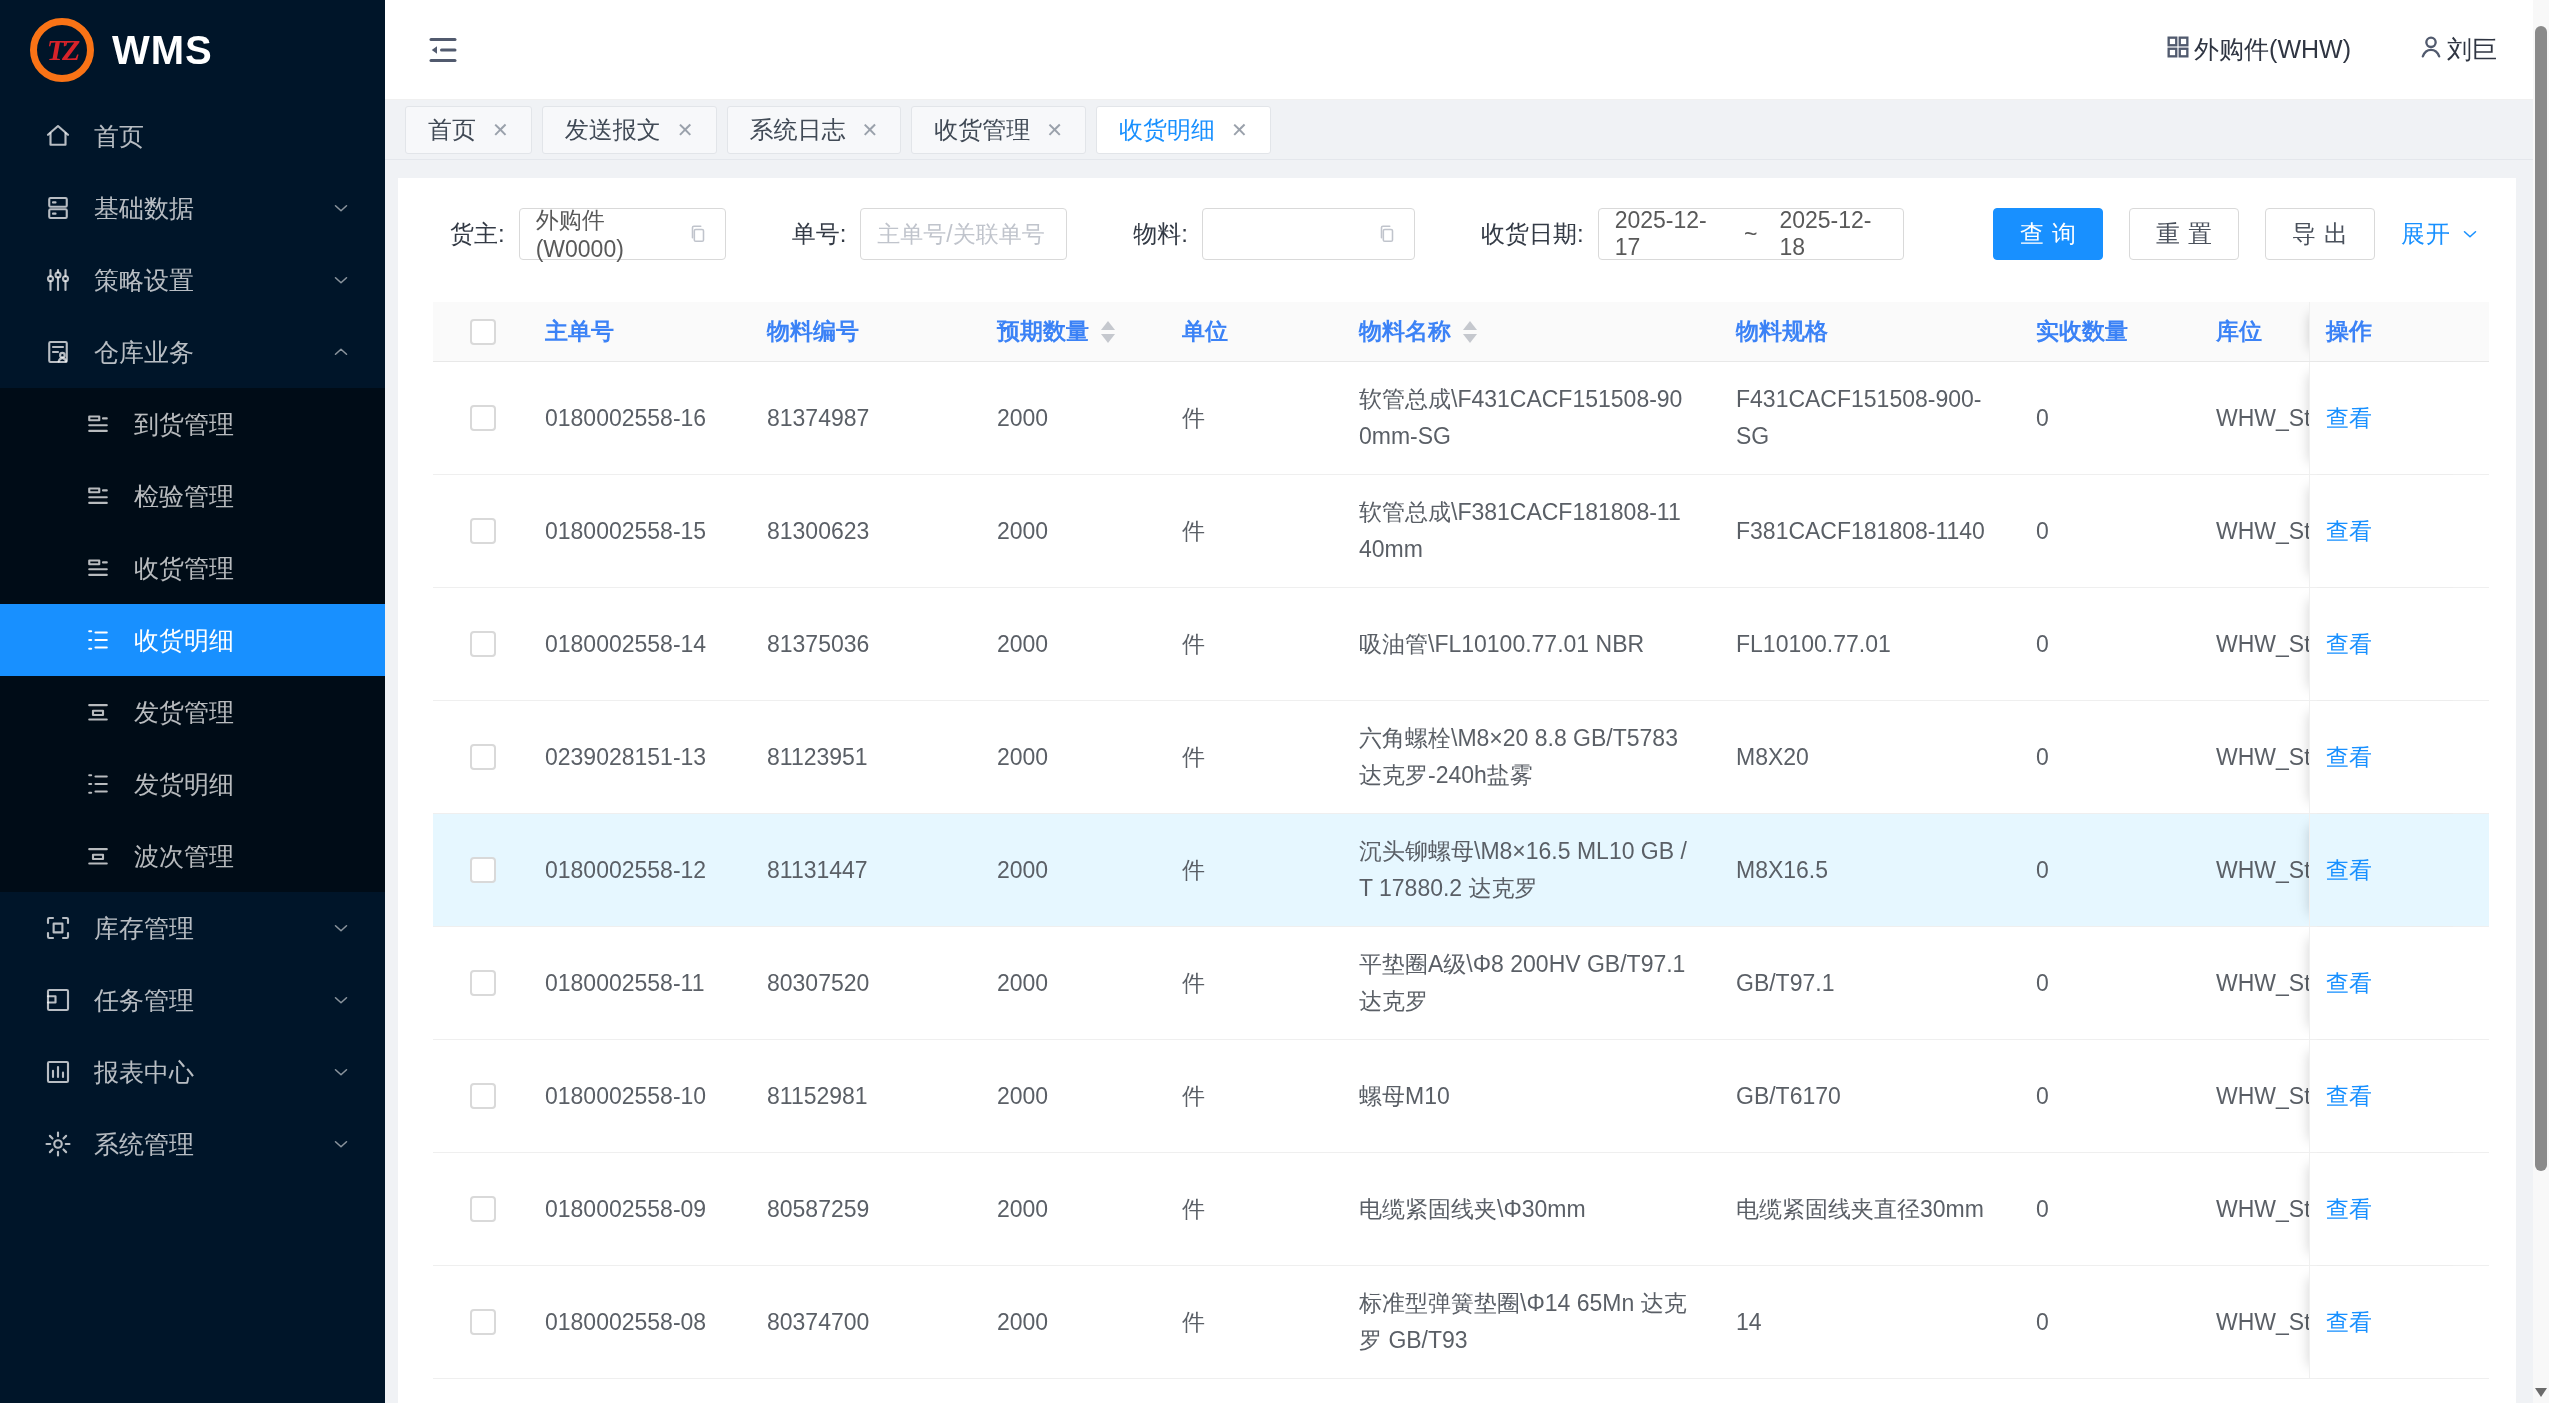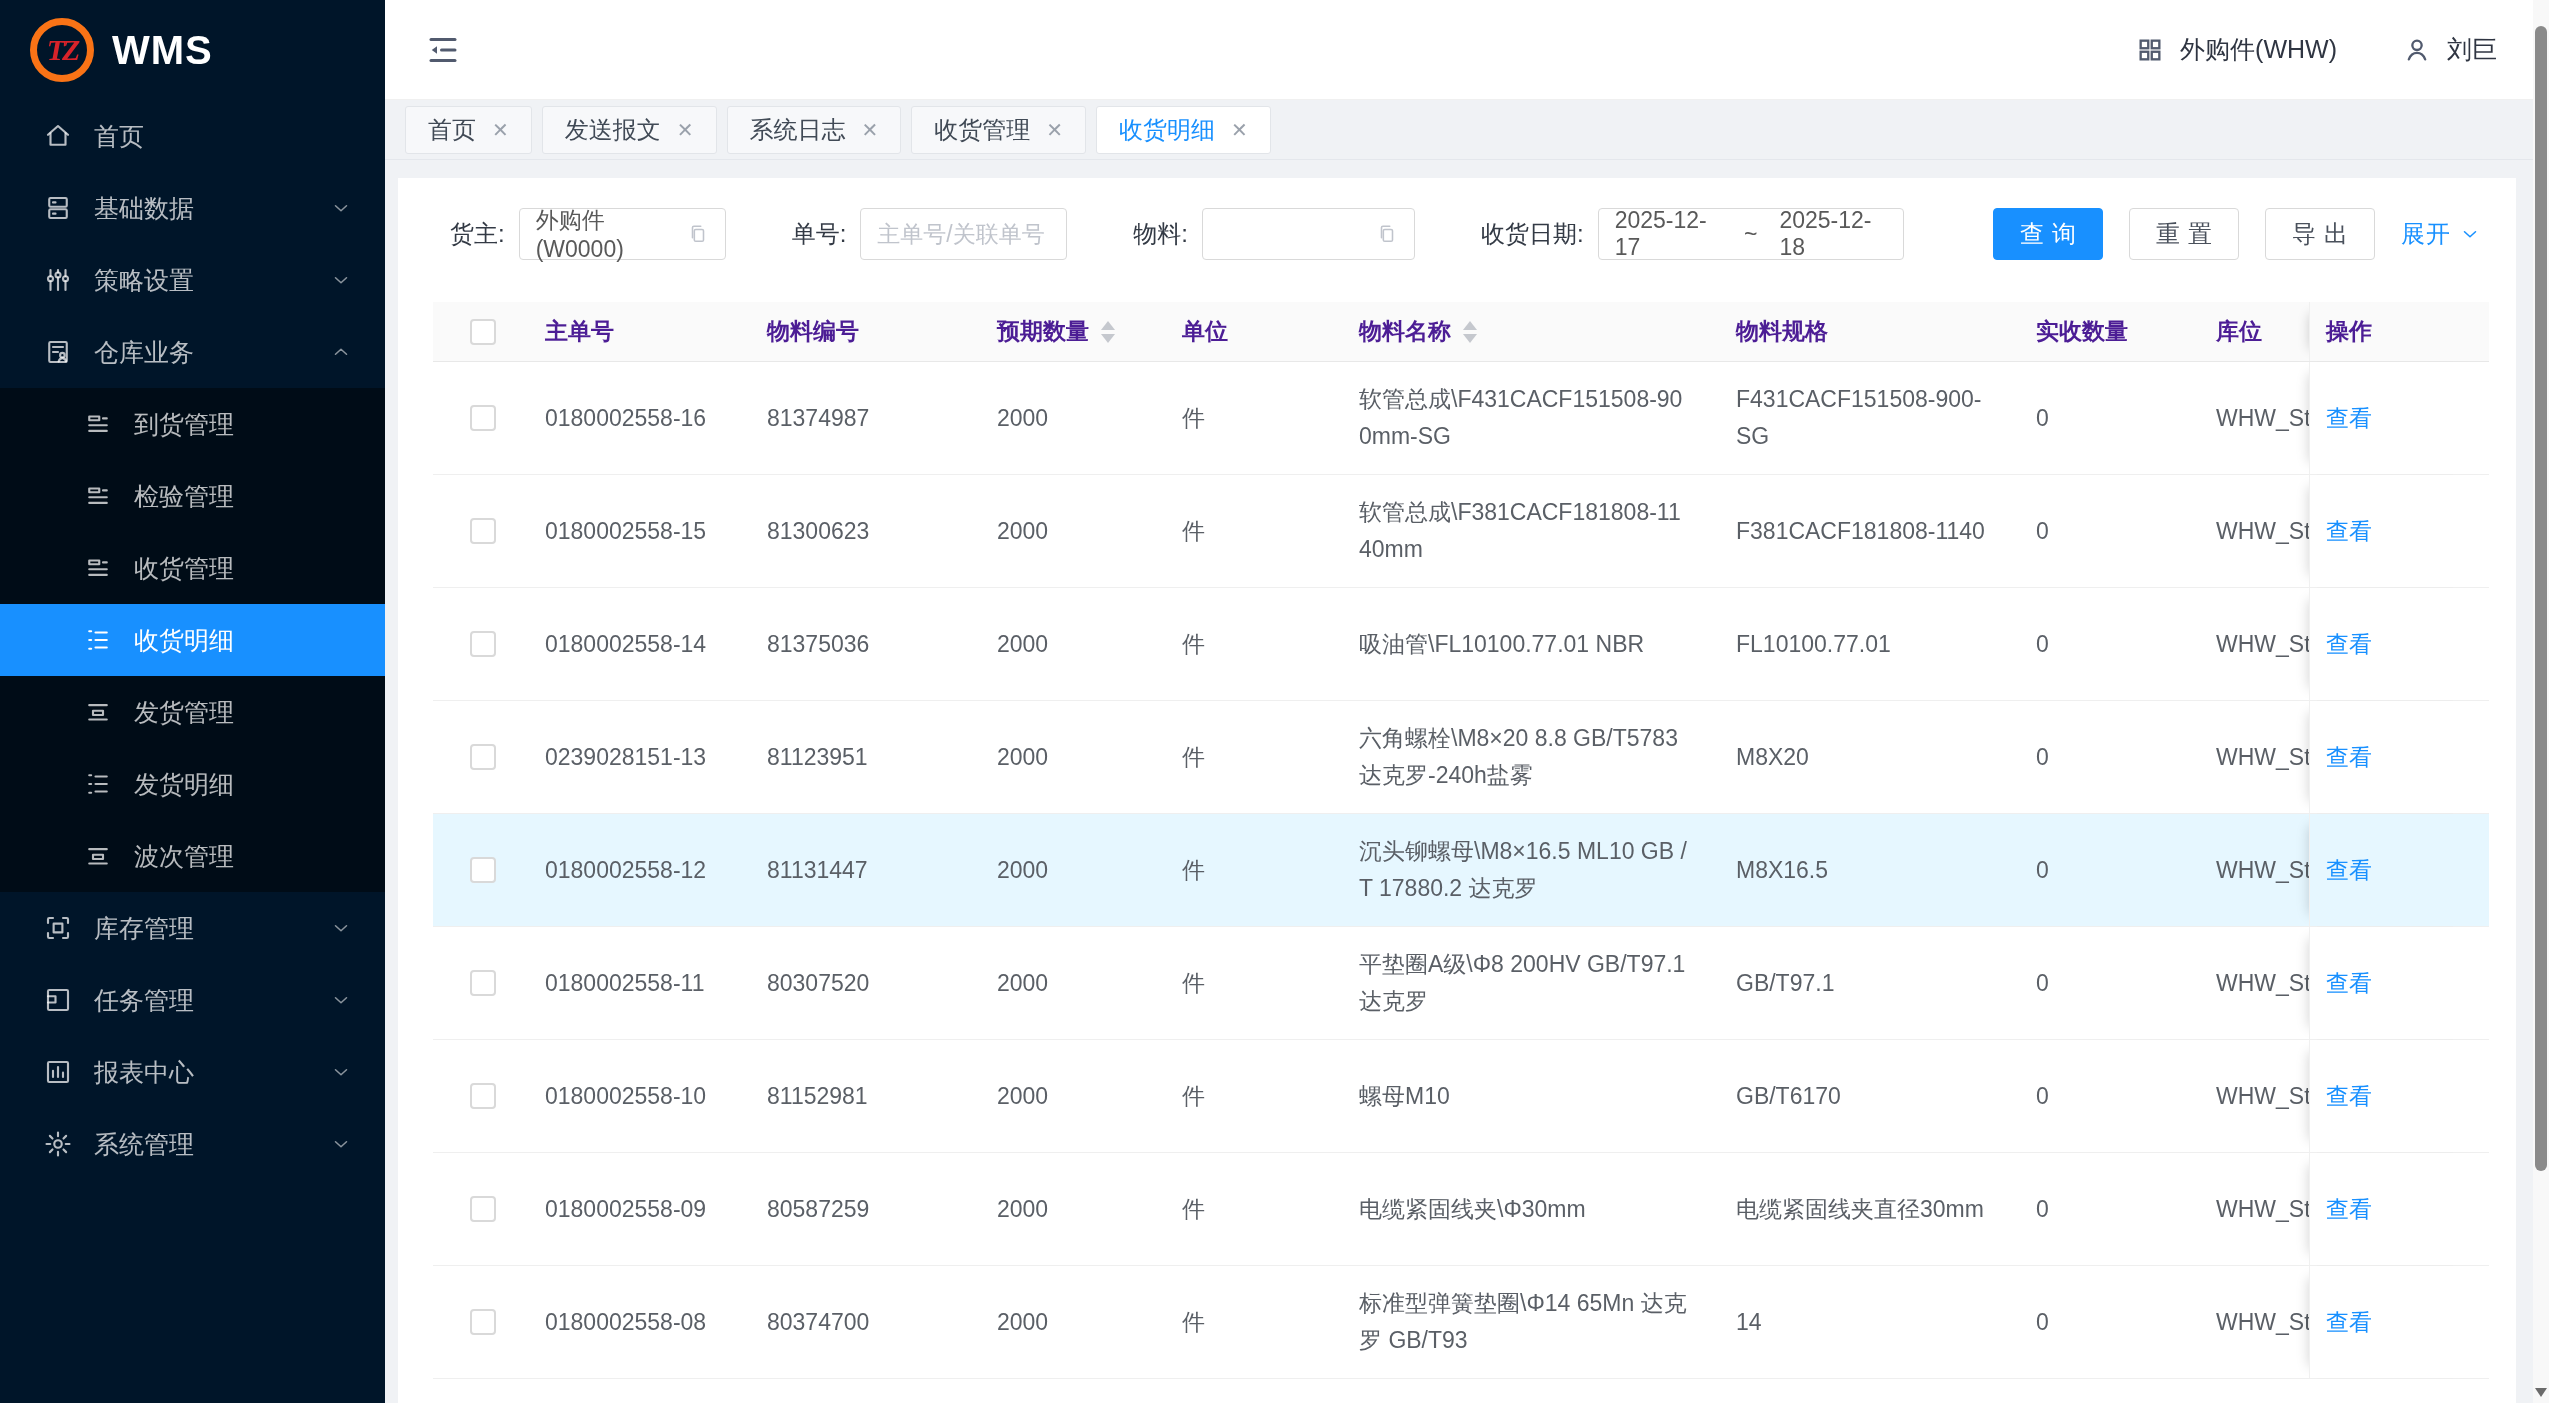--- a/index.html
+++ b/index.html
@@ -26,21 +26,21 @@
 
   
   .main { flex:1; display:flex; flex-direction:column; min-width:0; background:#f0f2f5; }
   .topbar { height:100px; background:#ffffff; flex:none; display:flex; align-items:center; justify-content:space-between;
             padding:0 52px 0 40px; border-bottom:1px solid #f0f0f0; }
   .fold-btn { width:36px; height:36px; color:#515a6e; cursor:pointer; }
   .fold-btn svg { width:36px; height:36px; }
   .topbar-right { display:flex; align-items:center; gap:16px; font-size:25px; color:#2f3542; }
   .topbar-right .icn { width:30px; height:30px; color:#515a6e; display:inline-flex; }
   .topbar-right .icn svg { width:28px; height:28px; }
-  .tb-group { display:flex; align-items:flex-end; gap:14px; cursor:pointer; }
+  .tb-group { display:flex; align-items:flex-start; cursor:pointer; }
   .tb-sep { width:34px; }
 
   
   .tabbar { height:60px; flex:none; background:#f0f2f5; display:flex; align-items:center; padding-left:20px; gap:10px;
             border-bottom:1px solid #e4e7ec; }
   .tab { height:48px; padding:0 22px; background:#f7f8fa; border:1px solid #e2e5e9; border-radius:3px;
          display:flex; align-items:center; gap:16px; font-size:24px; color:#414a56; cursor:pointer; }
   .tab.active { background:#ffffff; color:#1890ff; }
   .tab-close { font-size:20px; color:#9aa1ab; line-height:1; }
 
@@ -63,21 +63,21 @@
          font-size:24px; color:#4a515c; display:flex; align-items:center; justify-content:center; letter-spacing:8px;
          text-indent:8px; cursor:pointer; }
   .btn.primary { background:#1890ff; border-color:#1890ff; color:#ffffff; }
   .expand-link { color:#1890ff; font-size:24px; display:flex; align-items:center; gap:8px; cursor:pointer; letter-spacing:1px; }
   .expand-link .icn { width:22px; height:22px; display:inline-flex; }
   .expand-link svg { width:22px; height:22px; }
 
   
   .table { margin-left:35px; margin-right:27px; font-size:23px; }
   .trow { display:grid; grid-template-columns:102px 222px 230px 185px 177px 377px 300px 180px 103px 176px; align-items:center; }
-  .thead { background:#fafafa; height:60px; border-bottom:1px solid #e8e8e8; color:#4c1d95; font-weight:bold; }
+  .thead { background:#fafafa; height:60px; border-bottom:1px solid #e8e8e8; color:#3b82f6; font-weight:bold; }
   .tcell { padding-left:10px; display:flex; align-items:center; min-width:0; }
   .tcell.c-first { padding-left:37px; }
   .tcell.c-loc { overflow:hidden; white-space:nowrap; }
   .tcell.c-op { padding-left:16px; align-self:stretch; display:flex; align-items:center;
                 border-left:1px solid #f0f0f0; box-shadow:-12px 0 12px -12px rgba(0,0,0,0.18); }
   .tbody .trow { height:113px; border-bottom:1px solid #efefef; color:#5a5f66; background:#fff; }
   .tbody .trow.hl { background:#e6f7ff; }
   .name-cell { line-height:1.6; padding-right:34px; word-break:break-all; display:block; align-self:center; }
   .cbx { width:26px; height:26px; border:2px solid #d9d9d9; border-radius:4px; background:#fff; flex:none; cursor:pointer; }
   .view-link { color:#1890ff; cursor:pointer; }

